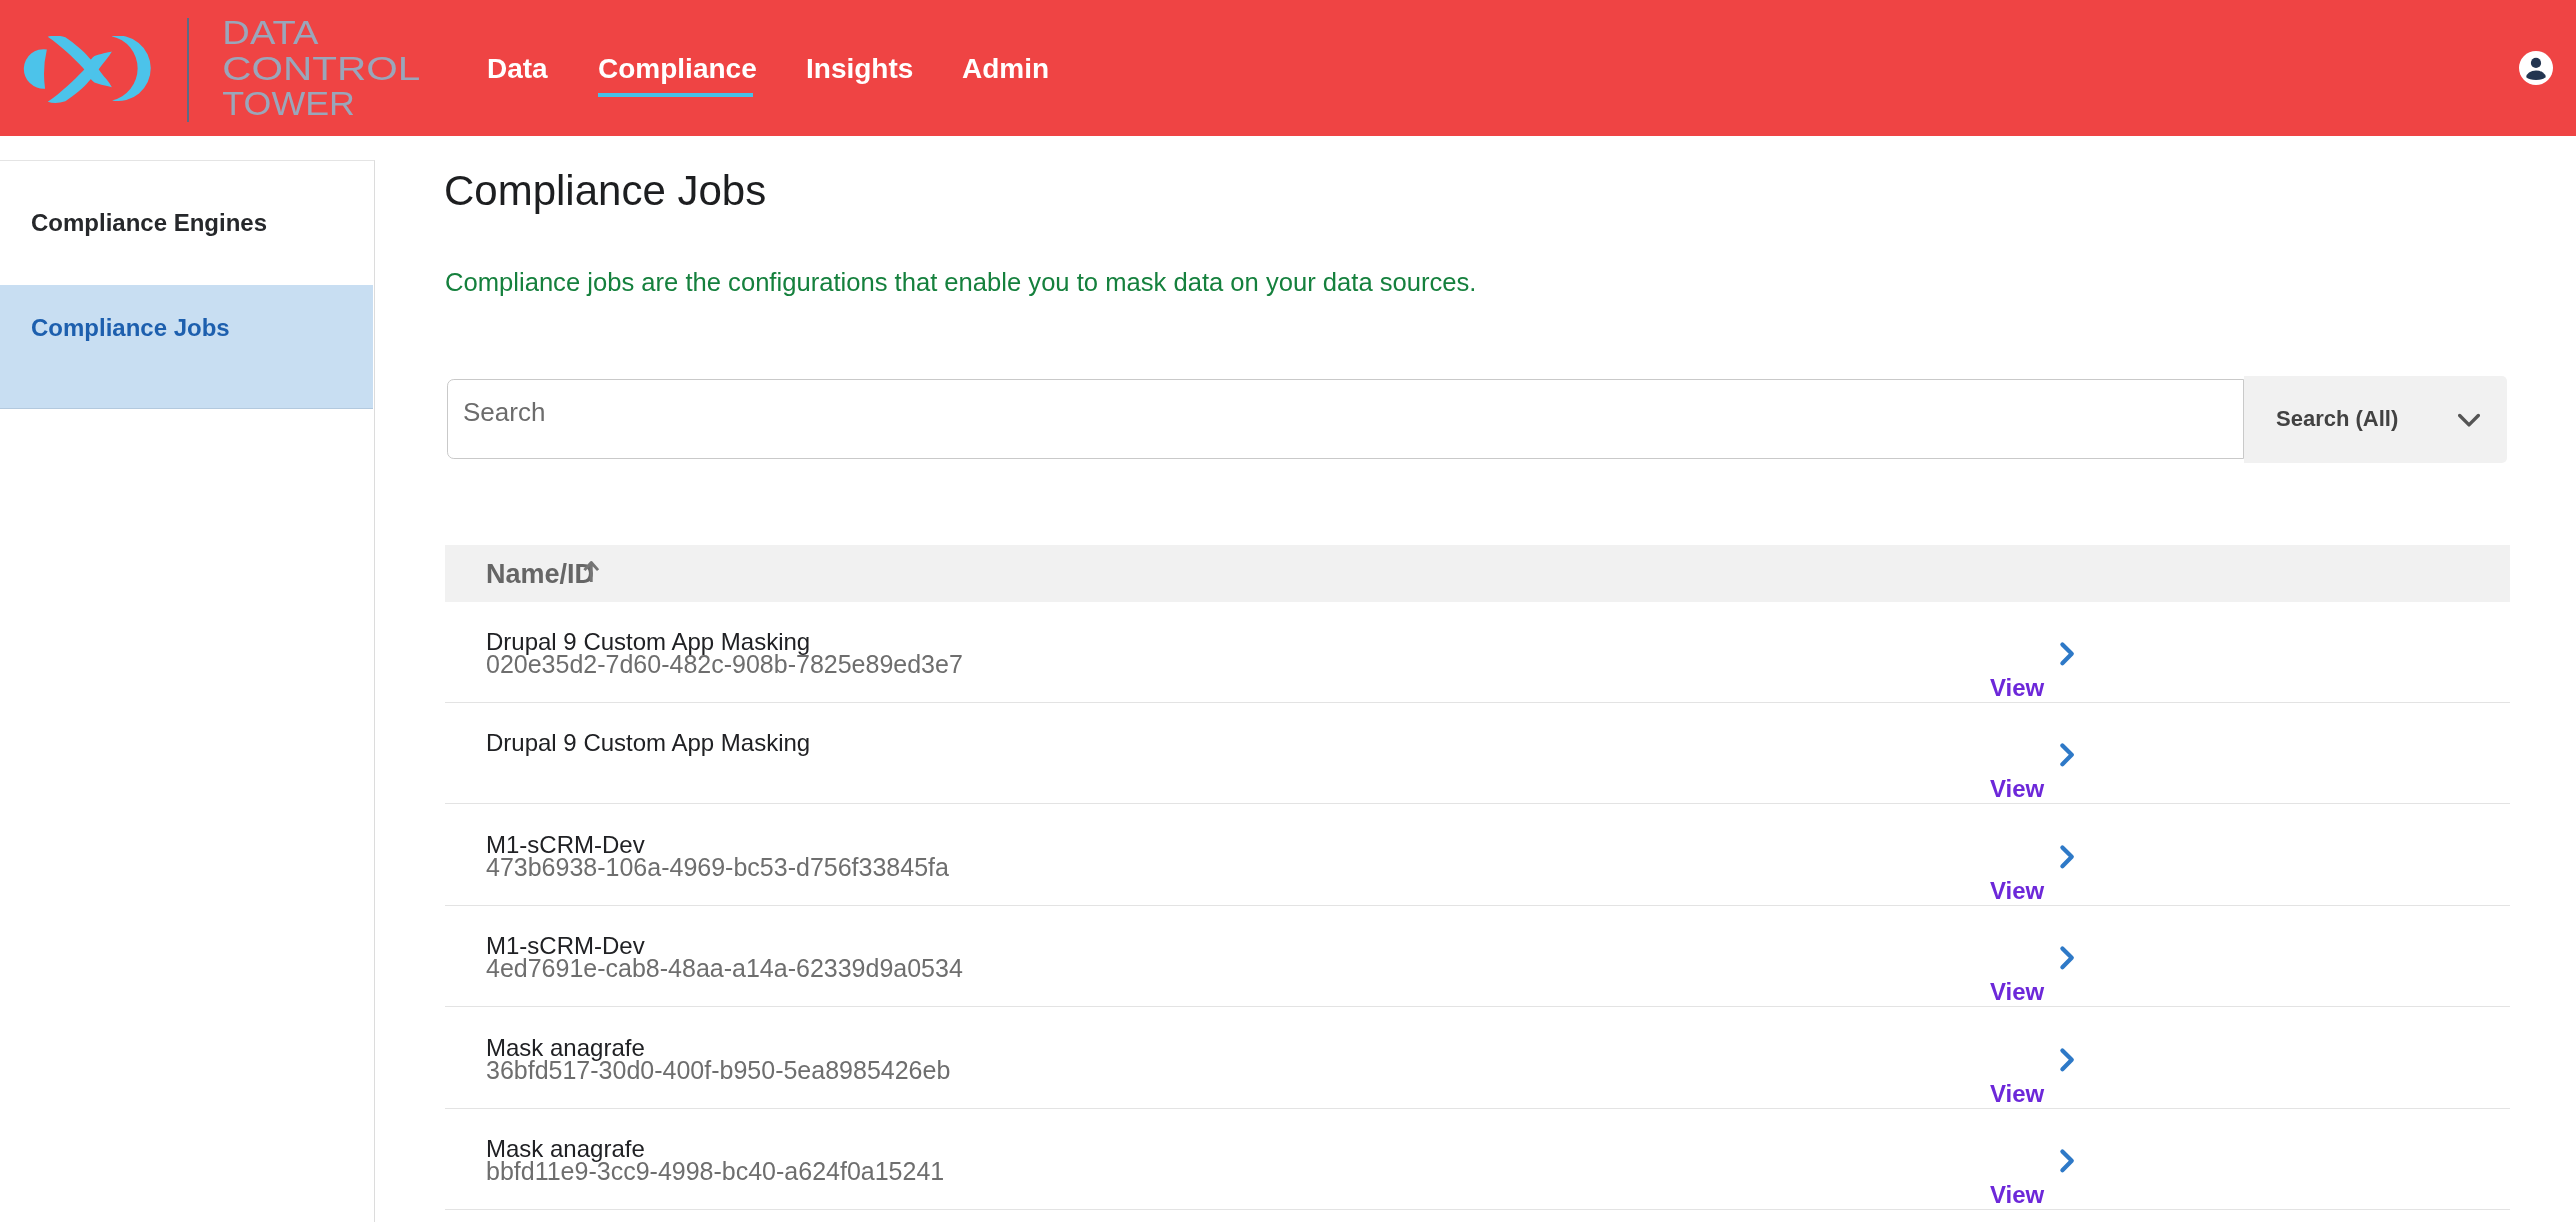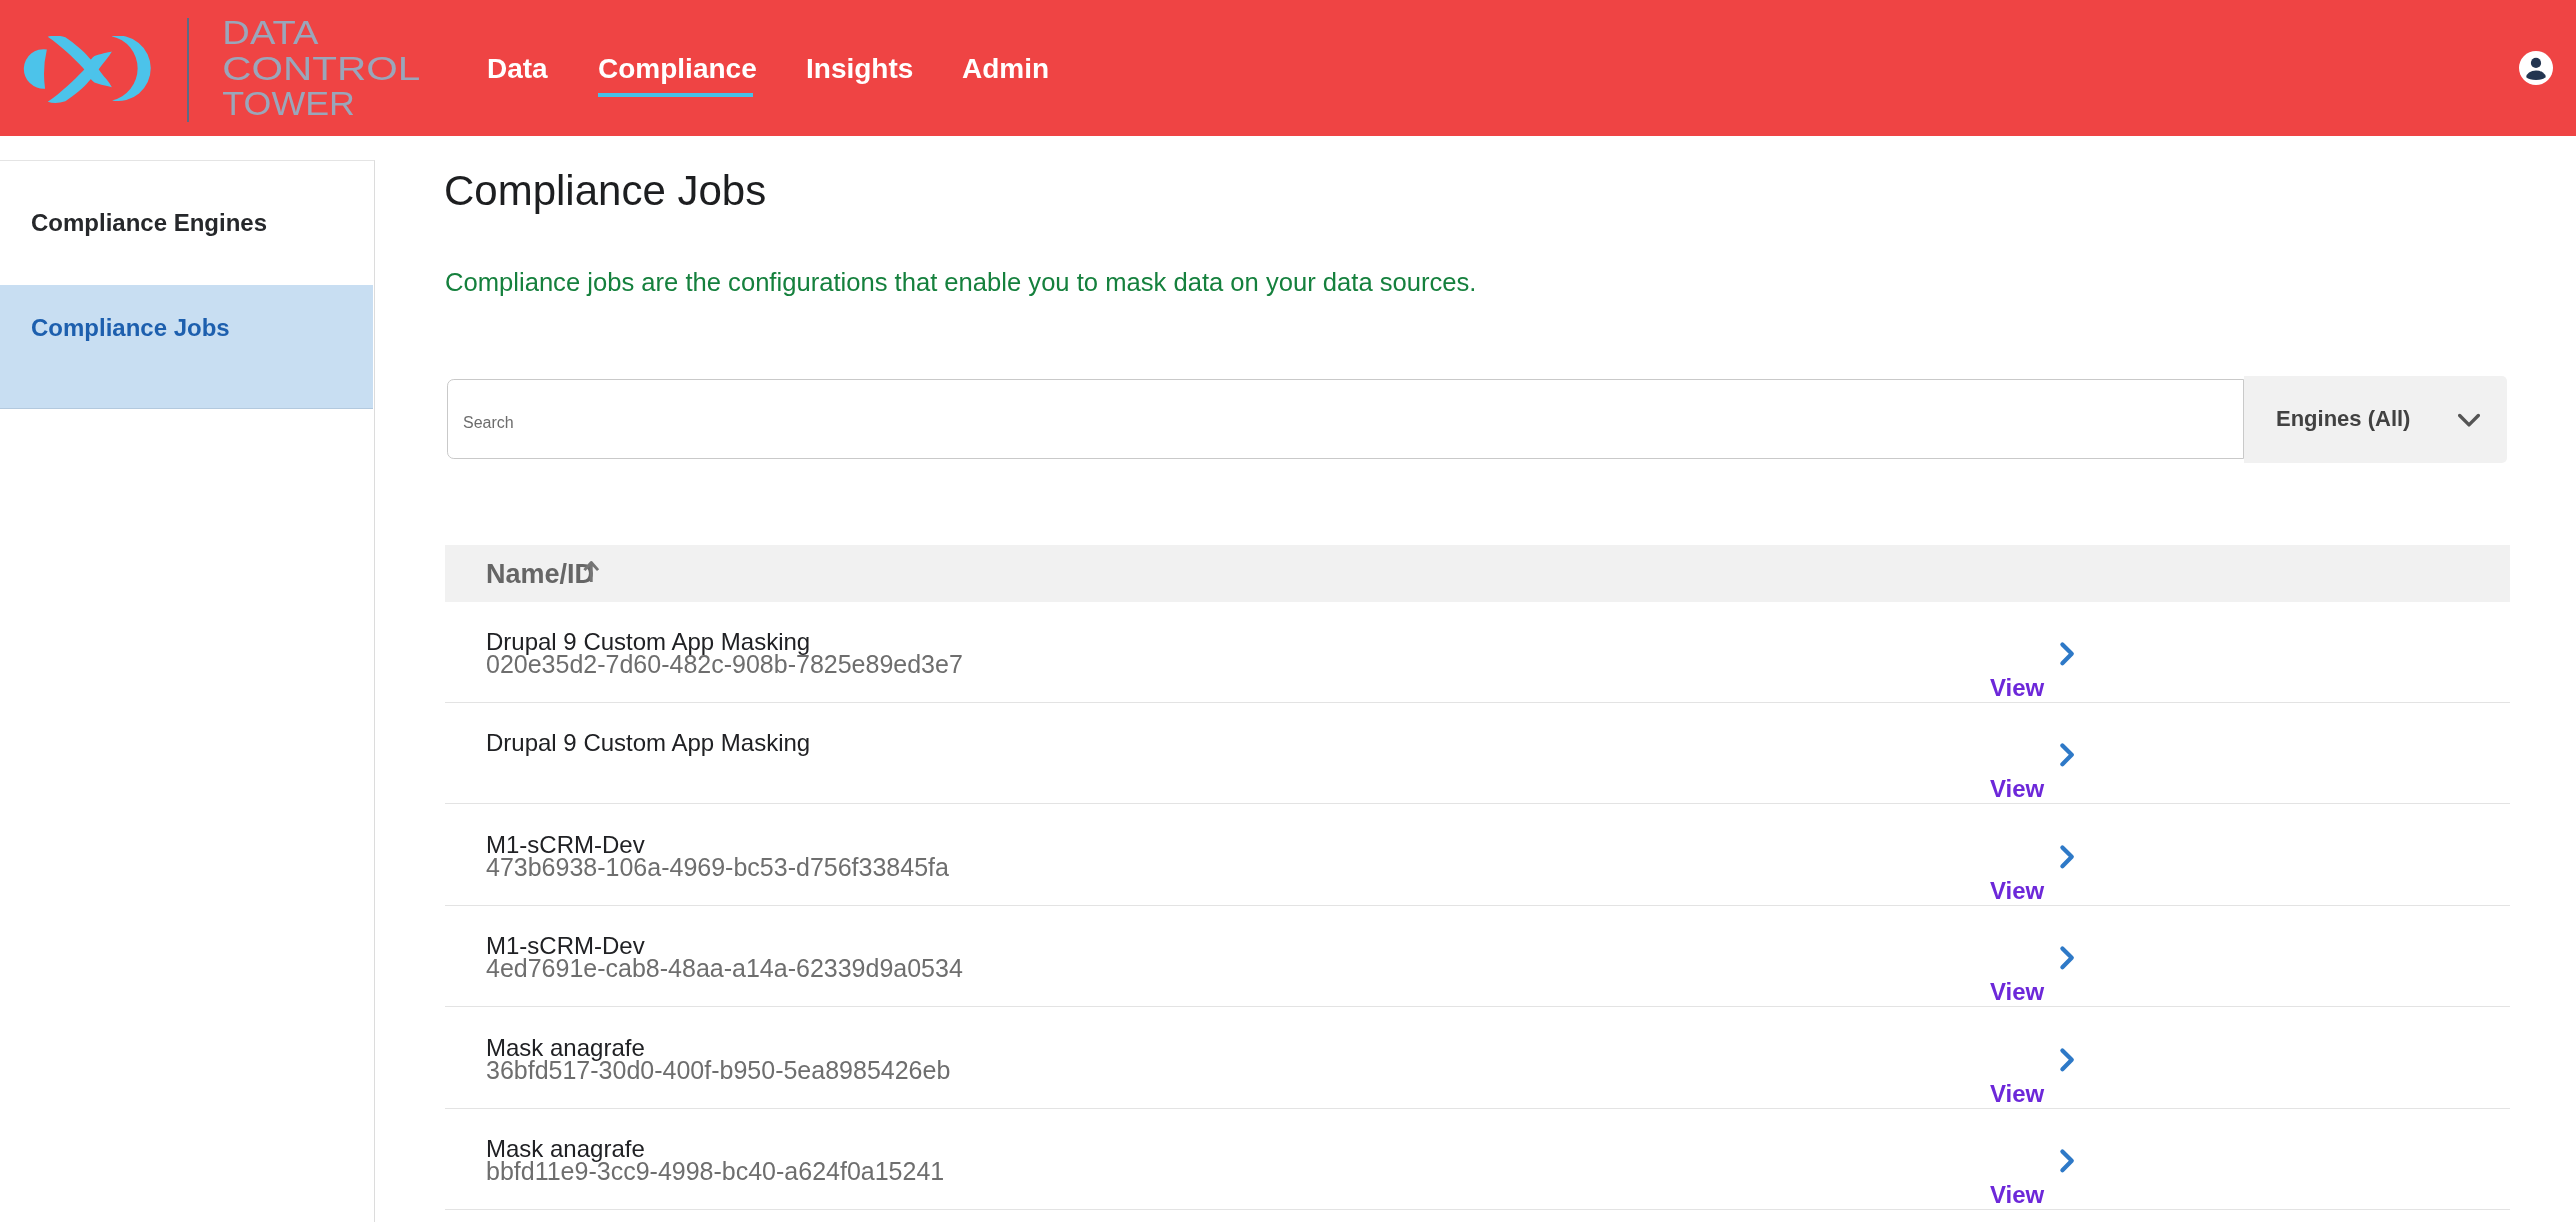--- a/index.html
+++ b/index.html
@@ -16,21 +16,21 @@
   
   #sidebar { position:absolute; left:0; top:136px; width:375px; height:1086px; background:#fff; border-right:1.7px solid #dcdcdc; border-top:1.7px solid #e4e4e4;margin-top:24px; }
   #sb1 { position:absolute; left:31px; top:47px; font-size:24px; font-weight:bold; color:#26282b; line-height:29px; }
   #sbhl { position:absolute; left:0; top:124px; width:373px; height:124px; background:#c8def2; border-bottom:1.7px solid #b3c9de; }
 
   
   #h1 { position:absolute; left:444px; top:169px; font-size:42px; color:#1d1e20; line-height:44px; font-weight:400; }
   #desc { position:absolute; left:445px; top:265px; font-size:25.6px; color:#15803d; line-height:34px; }
 
   #searchbox { position:absolute; left:447px; top:379px; width:1797px; height:80px; border:1.7px solid #c9c9c9; border-radius:6.8px 0 0 6.8px; background:#fff; }
-  #searchph { position:absolute; left:463px; top:410px; font-size:16px; color:#6c6c6c; line-height:25.6px; }
+  #searchph { position:absolute; left:463px; top:400px; font-size:26px; color:#6c6c6c; line-height:25.6px; }
   #dropdown { position:absolute; left:2244px; top:376px; width:263px; height:87px; background:#f1f1f1; border-radius:0 5.1px 5.1px 0; }
   #ddtext { position:absolute; left:2276px; top:407px; font-size:22px; font-weight:bold; color:#424242; line-height:24px; }
 
   
   #thead { position:absolute; left:445px; top:545px; width:2065px; height:57px; background:#f1f1f1; }
   #thname { position:absolute; left:486px; top:563px; font-size:27px; font-weight:bold; color:#666; line-height:22px; }
   .row { position:absolute; left:445px; width:2065px; height:101px; border-bottom:1.7px solid #e3e3e3; }
   .rname { position:absolute; left:41px; top:24px; font-size:24px; color:#202124; line-height:31px; }
   .ruid  { position:absolute; left:41px; top:47px; font-size:25px; color:#6e6e6e; line-height:31px; }
   .view  { position:absolute; left:1545px; top:45px; font-size:24px; font-weight:bold; color:#6d28d9; line-height:25.6px;margin-top:28px; }
@@ -74,21 +74,21 @@
     <div id="sb1">Compliance Engines</div>
   </div>
   <div class="abs" style="left:31px;top:314px; font-size:24px; font-weight:bold; color:#1d5fae;">Compliance Jobs</div>
 
   <div id="h1">Compliance Jobs</div>
   <div id="desc">Compliance jobs are the configurations that enable you to mask data on your data sources.</div>
 
   <div id="searchbox"></div>
   <div id="searchph">Search</div>
   <div id="dropdown"></div>
-  <div id="ddtext">Engines (All)</div>
+  <div id="ddtext">Search (All)</div>
   <svg class="abs" style="left:2458px;top:413px" width="22" height="15.3" viewBox="0 0 26 18">
     <path d="M 2,3 L 13,14 L 24,3" fill="none" stroke="#555" stroke-width="4" stroke-linecap="round" stroke-linejoin="round"></path>
   </svg>
 
   <div id="thead"></div>
   <div id="thname">Name/ID</div>
   <svg class="abs" style="left:581px;top:559px" width="20.5" height="25.6" viewBox="0 0 24 30">
     <path d="M 12,27 L 12,6 M 4,13 L 12,4 L 20,13" fill="none" stroke="#757575" stroke-width="3.4" stroke-linejoin="round"></path>
   </svg>
 

